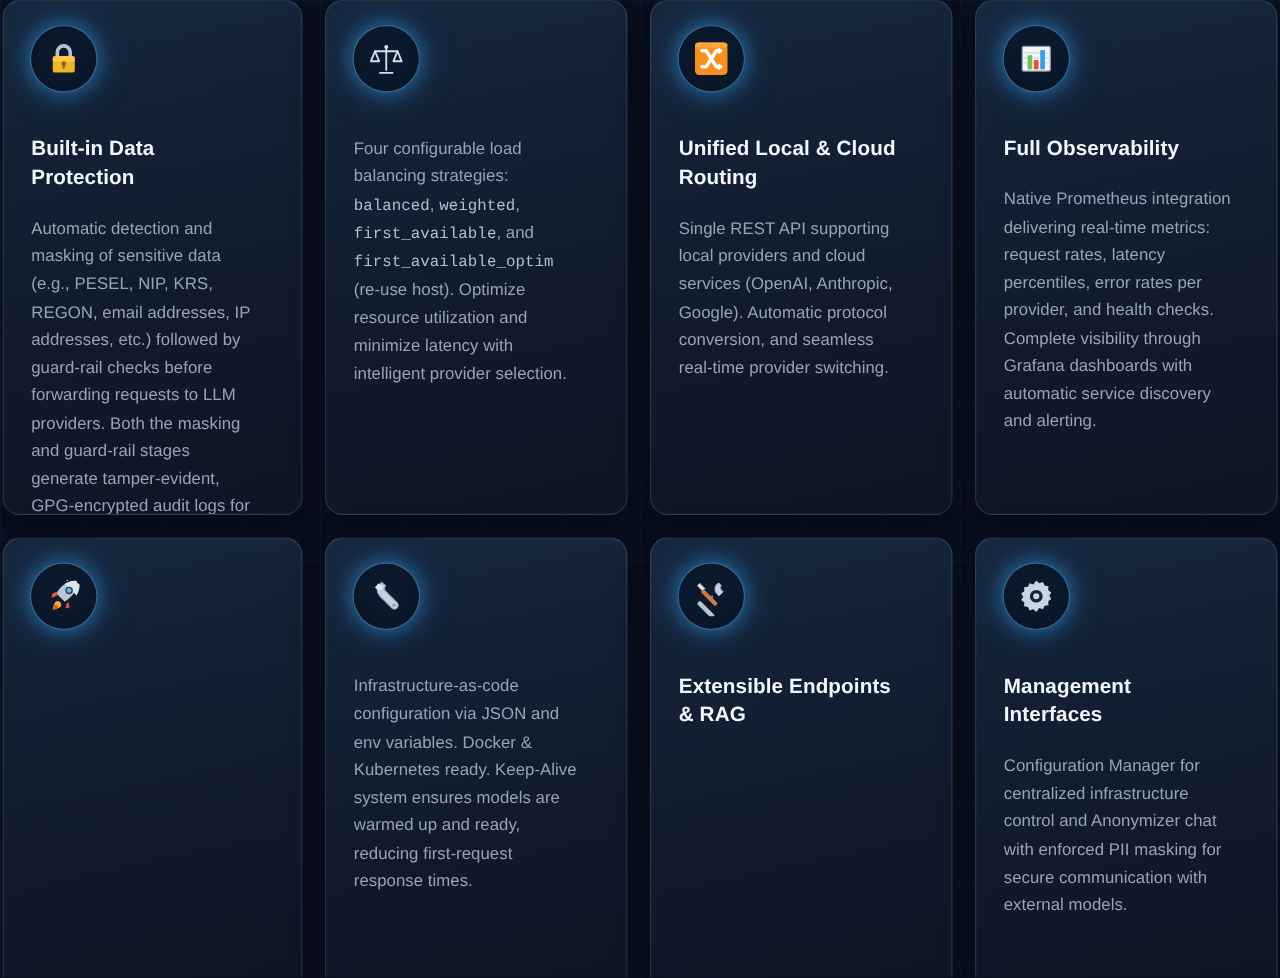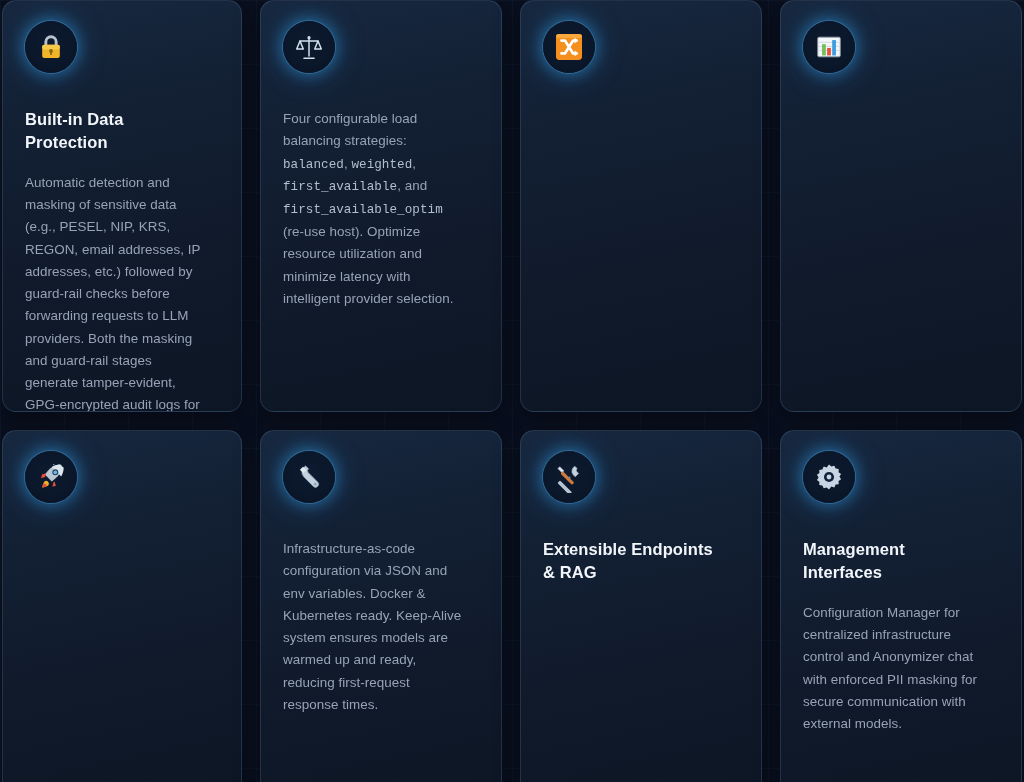--- a/index.html
+++ b/index.html
@@ -140,37 +140,41 @@
       <rect x="3" y="3" width="26" height="4" rx="3.4" fill="#f9a83d"></rect>
       <g fill="none" stroke="#ffffff" stroke-width="2.7" stroke-linecap="round" stroke-linejoin="round">
         <path d="M8.5 9.6h3.4l8.2 12.8h3.4"></path>
         <path d="M8.5 22.4h3.4l8.2-12.8h3.4"></path>
       </g>
       <path d="M21.6 6.7l3.6 2.9-3.6 2.9z" fill="#ffffff"></path>
       <path d="M21.6 19.5l3.6 2.9-3.6 2.9z" fill="#ffffff"></path>
     </svg>
         </div>
       </div>
+      <div class="card-title">Unified Local &amp; Cloud Routing</div>
+      <div class="card-desc">Single REST API supporting local providers and cloud services (OpenAI, Anthropic, Google). Automatic protocol conversion, and seamless real-time provider switching.</div>
     </div>
     <div class="feature-card col4">
       <div class="icon-wrap">
         <div class="icon-circle">
     <svg width="30" height="30" viewBox="0 0 32 32">
       <rect x="4" y="5.5" width="24" height="21" rx="1.4" fill="#f4f7fa" stroke="#8e9aa8" stroke-width="1"></rect>
       <g stroke="#c7d0da" stroke-width="0.85">
         <line x1="5.2" y1="11.0" x2="26.8" y2="11.0"></line>
         <line x1="5.2" y1="15.3" x2="26.8" y2="15.3"></line>
         <line x1="5.2" y1="19.6" x2="26.8" y2="19.6"></line>
       </g>
       <rect x="8.6" y="13.0" width="4.0" height="12.0" fill="#72c05a"></rect>
       <rect x="14.0" y="17.0" width="4.0" height="8.0" fill="#e8503a"></rect>
       <rect x="19.4" y="8.6" width="4.0" height="16.4" fill="#3d9de0"></rect>
     </svg>
         </div>
       </div>
+      <div class="card-title">Full Observability</div>
+      <div class="card-desc">Native Prometheus integration delivering real-time metrics: request rates, latency percentiles, error rates per provider, and health checks. Complete visibility through Grafana dashboards with automatic service discovery and alerting.</div>
     </div>
     <div class="feature-card col1">
       <div class="icon-wrap">
         <div class="icon-circle">
     <svg width="32" height="32" viewBox="0 0 32 32">
       <g fill="#f2f5f8" opacity="0.9">
         <circle cx="22.5" cy="6.0" r="0.85"></circle>
               <circle cx="26.4" cy="10.0" r="0.6"></circle>
         <circle cx="18.8" cy="3.6" r="0.55"></circle>
               <circle cx="25.6" cy="4.6" r="0.5"></circle>

